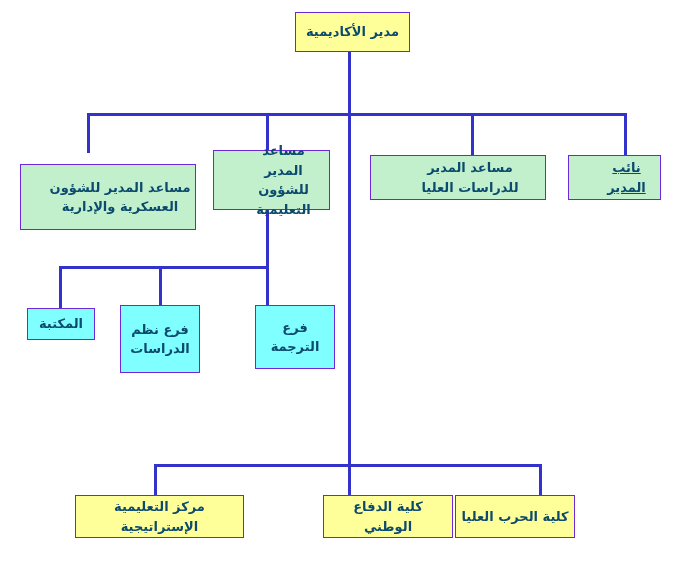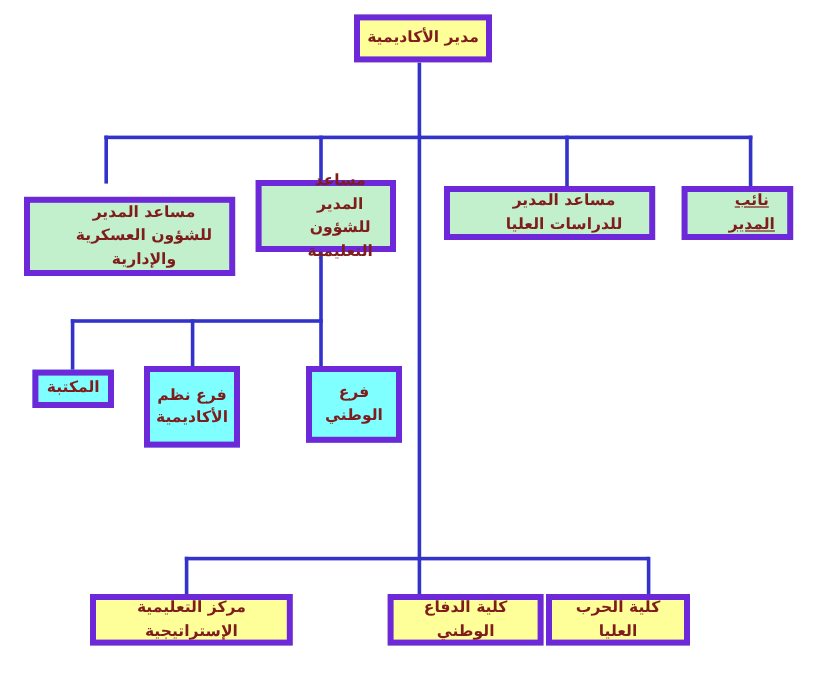--- a/index.html
+++ b/index.html
@@ -11,30 +11,30 @@
   .canvas {
     position: relative;
     width: 687px;
     height: 583px;
     background: #ffffff;
     overflow: hidden;
   }
   .box {
     position: absolute;
     box-sizing: border-box;
-    border: 5px solid #6d28d9;
+    border: 1px solid #6d28d9;
     display: flex;
     align-items: center;
     justify-content: center;
     text-align: center;
     direction: rtl;
     font-weight: bold;
     font-size: 13px;
     line-height: 1.5;
-    color: #7f1d1d;
+    color: #0c4a6e;
     padding: 2px 4px;
   }
   .fill-yellow { background: #ffff99; }
   .fill-green  { background: #c2f0cc; padding-left: 28px; }
   .fill-cyan   { background: #7fffff; align-items: center; }
   .line {
     position: absolute;
     background: #3333cc;
   }
   
@@ -97,24 +97,24 @@
     <span>مساعد المدير للدراسات العليا</span>
   </div>
   <div class="box fill-green" id="b-a4">
     <span>نائب المدير</span>
   </div>
 
   <div class="box fill-cyan" id="b-c1">
     <span>المكتبة</span>
   </div>
   <div class="box fill-cyan" id="b-c2">
-    <span>فرع نظم الأكاديمية</span>
+    <span>فرع نظم الدراسات</span>
   </div>
   <div class="box fill-cyan" id="b-c3">
-    <span>فرع الوطني</span>
+    <span>فرع الترجمة</span>
   </div>
 
   <div class="box fill-yellow" id="b-k1">
     <span>مركز التعليمية الإستراتيجية</span>
   </div>
   <div class="box fill-yellow" id="b-k2">
     <span>كلية الدفاع الوطني</span>
   </div>
   <div class="box fill-yellow" id="b-k3">
     <span>كلية الحرب العليا</span>

